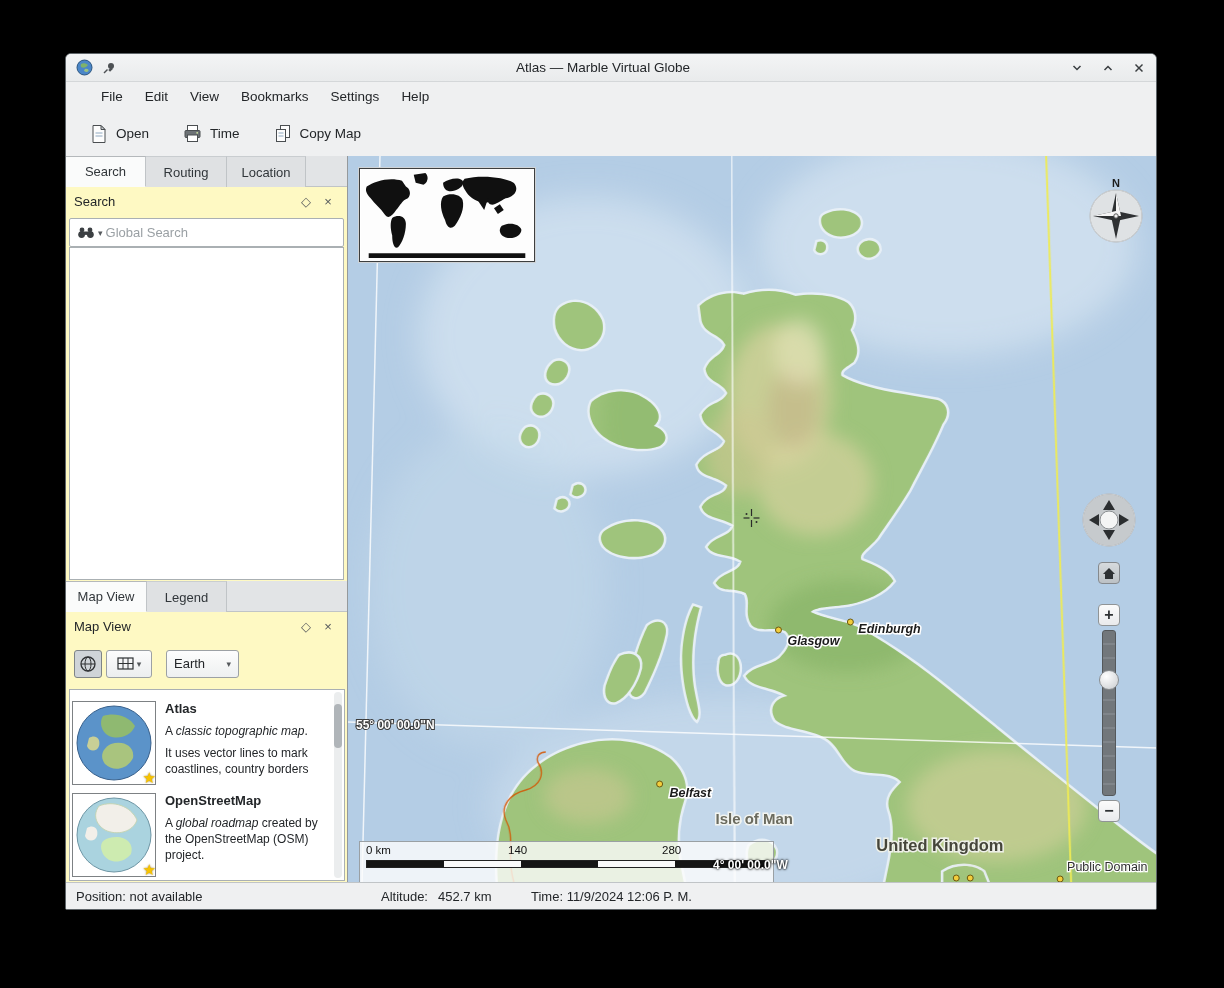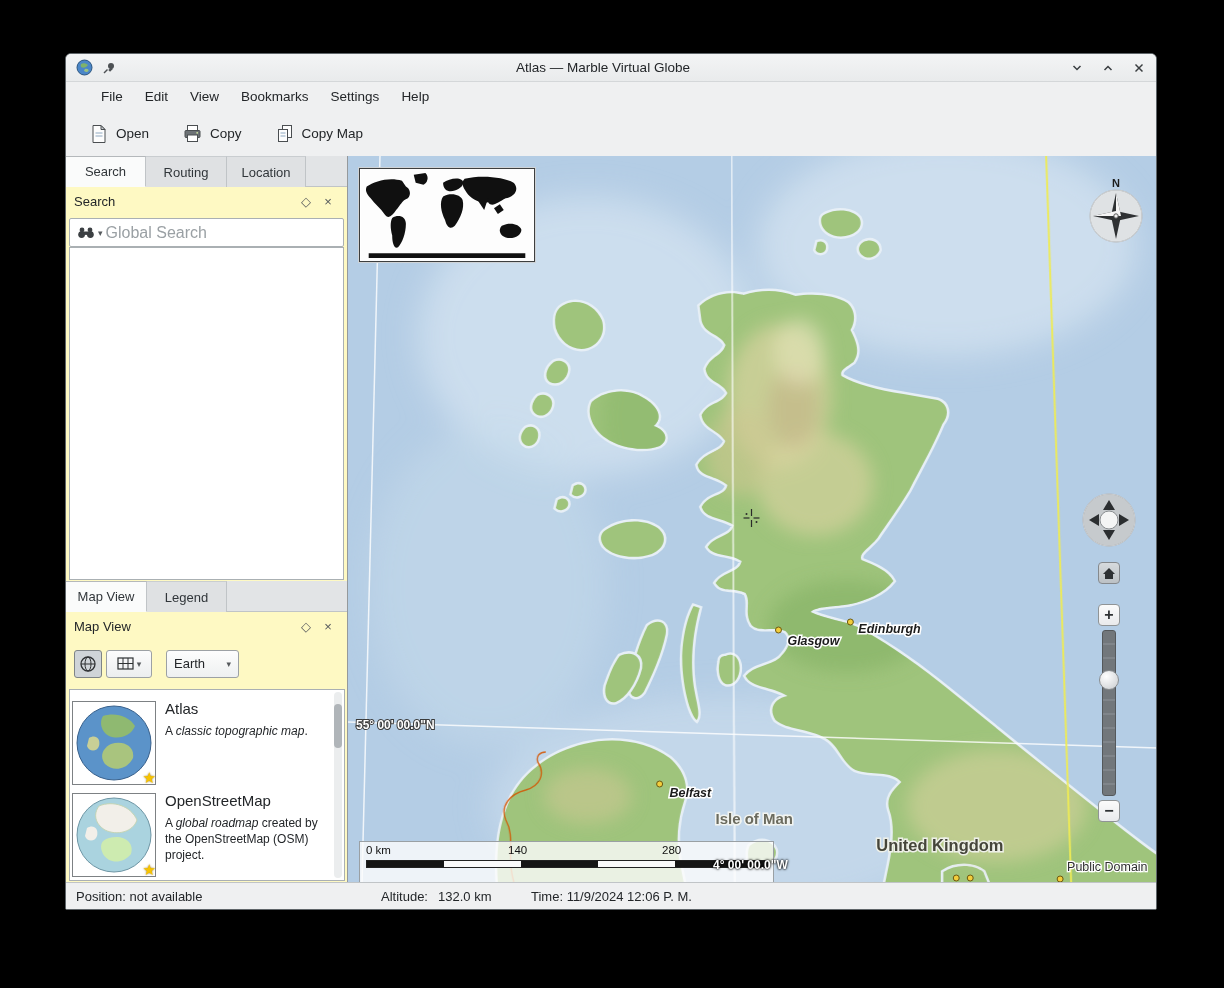--- a/index.html
+++ b/index.html
@@ -26,39 +26,39 @@
   .left-panel{position:absolute;left:0;top:0;width:281px;height:100%;background:#fef9c3;overflow:hidden}
   .tab-strip{position:absolute;left:0;width:100%;height:31px;background:#e2e4e6;border-bottom:1px solid #c0c4c7;display:flex}
   .tab{height:31px;display:flex;align-items:center;justify-content:center;font-size:13px;
        background:#dfe1e3;border-right:1px solid #c0c4c7;border-top:1px solid #c9cdd0;color:#31363a}
   .tab.active{background:#fafbfb;border-top:1px solid #b4b8bb;margin-bottom:-1px;border-bottom:1px solid #fafbfb}
   .panel-header{position:absolute;left:0;width:100%;height:29px;display:flex;align-items:center;padding:0 8px;font-size:13px}
   .hdr-sp{margin-left:auto}
   .hdr-btn{width:22px;height:20px;display:flex;align-items:center;justify-content:center;color:#55595c;font-size:13px}
   .search-box{position:absolute;left:3px;top:62px;width:275px;height:29px;background:#fff;border:1px solid #aab0b3;
               border-radius:2px;display:flex;align-items:center;padding:0 7px;gap:3px}
-  .search-box input{border:none;outline:none;flex:1;font-size:16px;color:#232629;background:transparent}
+  .search-box input{border:none;outline:none;flex:1;font-size:13px;color:#232629;background:transparent}
   .search-box input::placeholder{color:#9aa0a4}
   .dd-arrow{font-size:9px;color:#55595c}
   .search-results{position:absolute;left:3px;top:91px;width:275px;height:333px;background:#fff;border:1px solid #aab0b3}
   
   .controls-row{position:absolute;left:0;top:485px;width:100%;height:45px;display:flex;align-items:center;padding:0 8px;gap:4px}
   .proj-btn{width:28px;height:28px;border:1px solid #9ca1a5;border-radius:3px;background:linear-gradient(#fcfcfc,#eceeef);
             display:flex;align-items:center;justify-content:center}
   .proj-btn.checked{background:#cfd4d8;border-color:#7e8periph487;border:1px solid #7e8487}
   .proj-btn.with-dd{width:46px;gap:3px}
   .combo{margin-left:10px;width:73px;height:28px;border:1px solid #9ca1a5;border-radius:3px;background:linear-gradient(#fdfdfd,#eef0f1);
          display:flex;align-items:center;padding:0 7px;font-size:13px;gap:6px}
   .combo .dd-arrow{margin-left:auto}
   .theme-list{position:absolute;left:3px;top:533px;width:276px;height:192px;background:#fff;border:1px solid #aab0b3;overflow:hidden}
   .theme-item{position:absolute;left:2px;width:258px;height:92px;display:flex;gap:9px;overflow:hidden}
   .theme-thumb{width:84px;height:84px;margin-top:2px;border:1px solid #7d8184;background:#fff;position:relative;flex:none}
   .star{position:absolute;right:-1px;bottom:-3px;color:#f7c300;font-size:15px;text-shadow:0 0 2px #8a6500}
   .theme-text{font-size:12px;line-height:16px;color:#232629;overflow:hidden;padding-top:2px}
-  .theme-name{font-weight:normal;font-size:15px;margin-bottom:6px}
+  .theme-name{font-weight:bold;font-size:13px;margin-bottom:6px}
   .theme-desc{margin-bottom:6px}
   .scrollbar{position:absolute;right:2px;top:2px;width:8px;height:186px;background:#ebedee;border-radius:4px}
   .scroll-thumb{position:absolute;left:0;top:12px;width:8px;height:44px;background:#b0b5b9;border-radius:4px}
   
   .map-area{position:absolute;left:281px;top:0;width:811px;height:726px;overflow:hidden;border-left:1px solid #95999c;background:#b7cfe6}
   .map-svg{position:absolute;left:0;top:0;width:810px;height:726px;display:block}
   .overview{position:absolute;left:11px;top:12px;width:176px;height:94px;background:#fff;border:1px solid #3d3f40;box-shadow:0 0 0 1px #cfd3d6;z-index:4}
   .compass{position:absolute;left:740px;top:18px;width:56px;height:72px;z-index:4}
   .navctl{position:absolute;left:730px;top:330px;width:64px;height:340px;z-index:4}
   .nav-home{position:absolute;left:20px;top:76px;width:22px;height:22px;border:1px solid #85898d;border-radius:4px;
@@ -136,21 +136,21 @@
       </svg>
       <span>Open</span>
     </div>
     <div class="tool-btn">
       <svg width="19" height="19" viewBox="0 0 19 19">
         <rect x="4.5" y="1.5" width="10" height="5" fill="#fff" stroke="#4a4e51"></rect>
         <rect x="2" y="6.5" width="15" height="7" rx="1" fill="#6d7276" stroke="#4a4e51"></rect>
         <rect x="4.5" y="11" width="10" height="6.5" fill="#fff" stroke="#4a4e51"></rect>
         <circle cx="14.2" cy="8.8" r="0.9" fill="#cfe8a0"></circle>
       </svg>
-      <span>Copy</span>
+      <span>Time</span>
     </div>
     <div class="tool-btn">
       <svg width="18" height="19" viewBox="0 0 18 19">
         <rect x="6.5" y="1.5" width="9" height="12" fill="#fdfdfd" stroke="#4a4e51"></rect>
         <rect x="2.5" y="5.5" width="9" height="12" fill="#fdfdfd" stroke="#4a4e51"></rect>
         <line x1="4.5" y1="9" x2="9.5" y2="9" stroke="#8fa8c0"></line>
         <line x1="4.5" y1="12" x2="9.5" y2="12" stroke="#8fa8c0"></line>
       </svg>
       <span>Copy Map</span>
     </div>
@@ -231,20 +231,21 @@
               <circle cx="41" cy="41" r="37" fill="none" stroke="#39618c"></circle>
               <path d="M30,14 C42,10 56,14 62,24 C58,34 46,38 36,34 C28,30 26,20 30,14 Z" fill="#8fb971"></path>
               <path d="M38,42 C50,38 62,44 60,56 C54,68 40,70 32,62 C26,54 30,46 38,42 Z" fill="#a9c47e"></path>
               <path d="M16,36 C22,32 28,36 26,44 C24,50 16,50 14,44 Z" fill="#c9cf96"></path>
             </svg>
             <span class="star">★</span>
           </div>
           <div class="theme-text">
             <div class="theme-name">Atlas</div>
             <div class="theme-desc"><span>A </span><i>classic topographic map</i><span>.</span></div>
+            <div class="theme-desc">It uses vector lines to mark coastlines, country borders</div>
           </div>
         </div>
 
         <div class="theme-item" style="top:101px">
           <div class="theme-thumb">
             <svg width="82" height="82" viewBox="0 0 82 82">
               <circle cx="41" cy="41" r="37" fill="#aad3df"></circle>
               <circle cx="41" cy="41" r="37" fill="none" stroke="#6e96a5"></circle>
               <path d="M26,12 C40,6 58,12 64,26 C60,38 44,42 32,36 C22,30 20,20 26,12 Z" fill="#f2efe9" stroke="#c5d5b5"></path>
               <path d="M36,44 C50,40 62,48 58,60 C50,70 36,70 30,60 C26,52 28,46 36,44 Z" fill="#cdebb0"></path>
@@ -429,18 +430,18 @@
           <div style="width:92px;background:#151515"></div>
         </div>
       </div>
 
     </div>
   </div>
 
   <div class="statusbar">
     <span style="left:10px">Position: not available</span>
     <span style="left:315px">Altitude:</span>
-    <span style="left:372px">132.0 km</span>
+    <span style="left:372px">452.7 km</span>
     <span style="left:465px">Time: 11/9/2024 12:06 P. M.</span>
   </div>
 
  </div>
 </div>
 
 </body></html>

